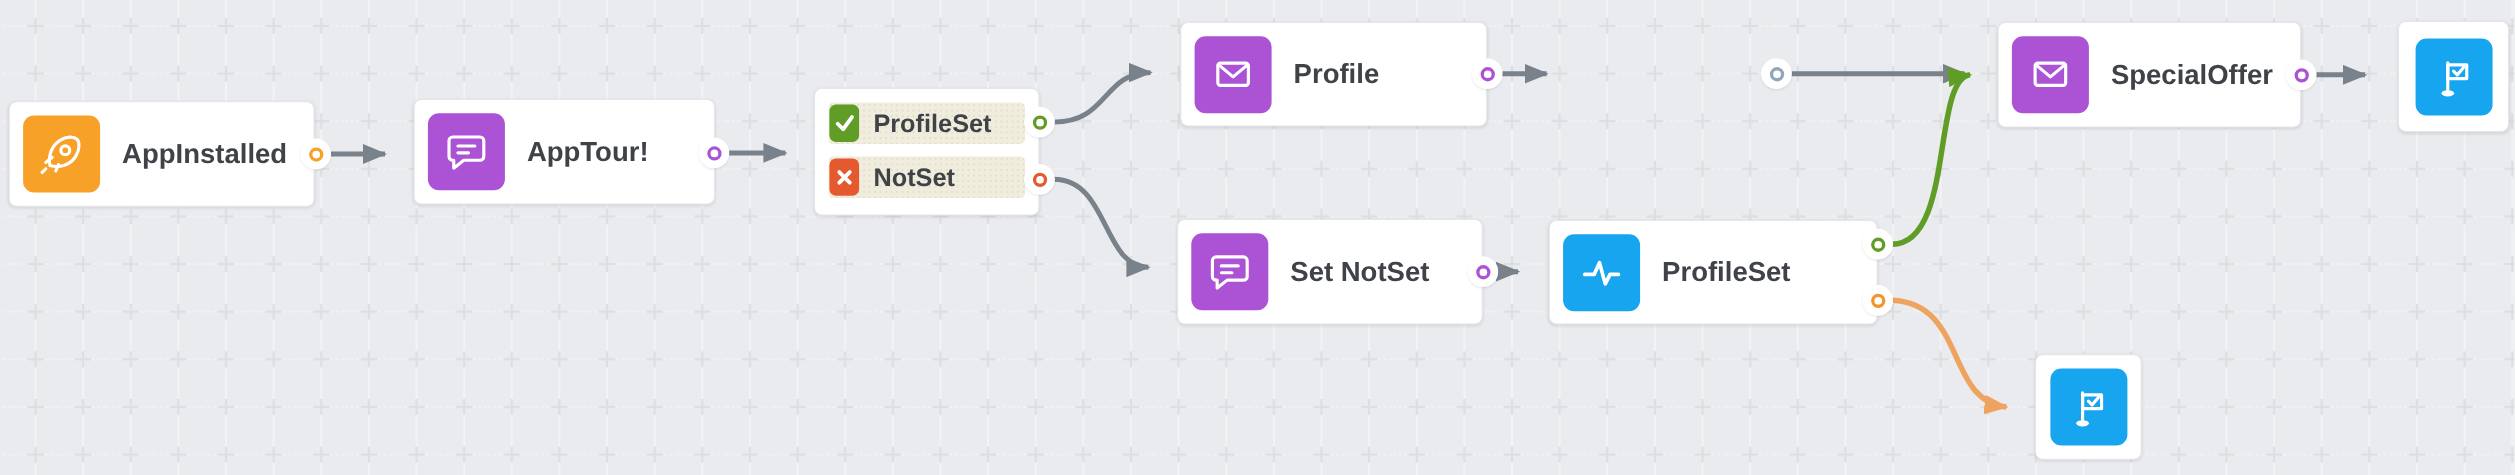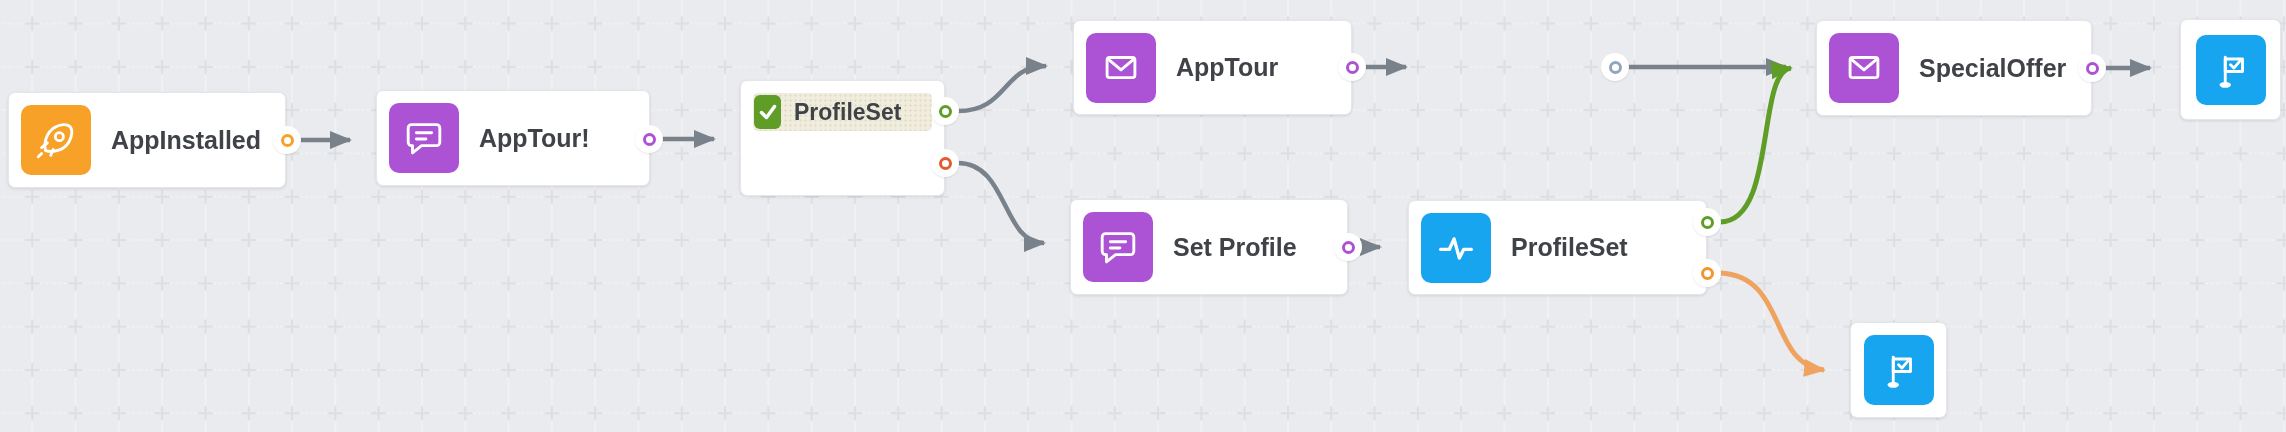--- a/index.html
+++ b/index.html
@@ -94,32 +94,40 @@
 
   <div class="node cond" style="left:740px;top:80px;width:205px;height:116px">
     <div class="branch">
       <span class="bicon bg-green">
         <svg width="27" height="34" viewBox="0 0 27 34" fill="none" stroke="#fff" stroke-width="3.5" stroke-linecap="round" stroke-linejoin="round">
           <path d="M7.5 17.5 l5 5 l8 -11"></path>
         </svg>
       </span>
       <span class="blabel">ProfileSet</span>
     </div>
+    <div class="branch">
+      <span class="bicon bg-red">
+        <svg width="27" height="34" viewBox="0 0 27 34" fill="none" stroke="#fff" stroke-width="3.5" stroke-linecap="round">
+          <path d="M9 12.5 L18.5 22 M18.5 12.5 L9 22"></path>
+        </svg>
+      </span>
+      <span class="blabel">NotSet</span>
+    </div>
   </div>
   <div class="port" style="left:945px;top:111px;--ring:#5f9d27"></div>
   <div class="port" style="left:945px;top:163px;--ring:#e45a2e"></div>
 
   <div class="node" style="left:1073px;top:20px;width:279px;height:95px">
     <span class="nicon bg-purple">
       <svg width="46" height="46" viewBox="0 0 48 48" fill="none" stroke="#fff" stroke-width="3" stroke-linecap="round" stroke-linejoin="round">
         <rect x="9.5" y="13" width="29" height="21" rx="2.5"></rect>
         <path d="M11.5 15.5 L24 26 L36.5 15.5"></path>
       </svg>
     </span>
-    <span class="nlabel">AppTour</span>
+    <span class="nlabel">Profile</span>
   </div>
   <div class="port" style="left:1352px;top:67px;--ring:#ab52d5"></div>
 
   <div class="port" style="left:1615px;top:67px;--ring:#8fa6bd"></div>
 
   <div class="node" style="left:1816px;top:20px;width:276px;height:96px">
     <span class="nicon bg-purple">
       <svg width="46" height="46" viewBox="0 0 48 48" fill="none" stroke="#fff" stroke-width="3" stroke-linecap="round" stroke-linejoin="round">
         <rect x="9.5" y="13" width="29" height="21" rx="2.5"></rect>
         <path d="M11.5 15.5 L24 26 L36.5 15.5"></path>
@@ -140,21 +148,21 @@
     </span>
   </div>
 
   <div class="node" style="left:1070px;top:199px;width:278px;height:96px">
     <span class="nicon bg-purple">
       <svg width="46" height="46" viewBox="0 0 48 48" fill="none" stroke="#fff" stroke-width="3" stroke-linecap="round" stroke-linejoin="round">
         <path d="M11 10 h26 a3.5 3.5 0 0 1 3.5 3.5 v15 a3.5 3.5 0 0 1 -3.5 3.5 H21.5 L12 39.5 V32 h-1 a3.5 3.5 0 0 1 -3.5 -3.5 v-15 A3.5 3.5 0 0 1 11 10 Z"></path>
         <path d="M16 18.5 h16 M16 25 h10"></path>
       </svg>
     </span>
-    <span class="nlabel">Set Profile</span>
+    <span class="nlabel">Set NotSet</span>
   </div>
   <div class="port" style="left:1348px;top:247px;--ring:#ab52d5"></div>
 
   <div class="node" style="left:1408px;top:200px;width:299px;height:95px">
     <span class="nicon bg-blue">
       <svg width="46" height="46" viewBox="0 0 48 48" fill="none" stroke="#fff" stroke-width="3.5" stroke-linecap="round" stroke-linejoin="round">
         <path d="M8 25.5 h9 l5 -11 l5.5 20 l4.5 -9 h8"></path>
       </svg>
     </span>
     <span class="nlabel">ProfileSet</span>

